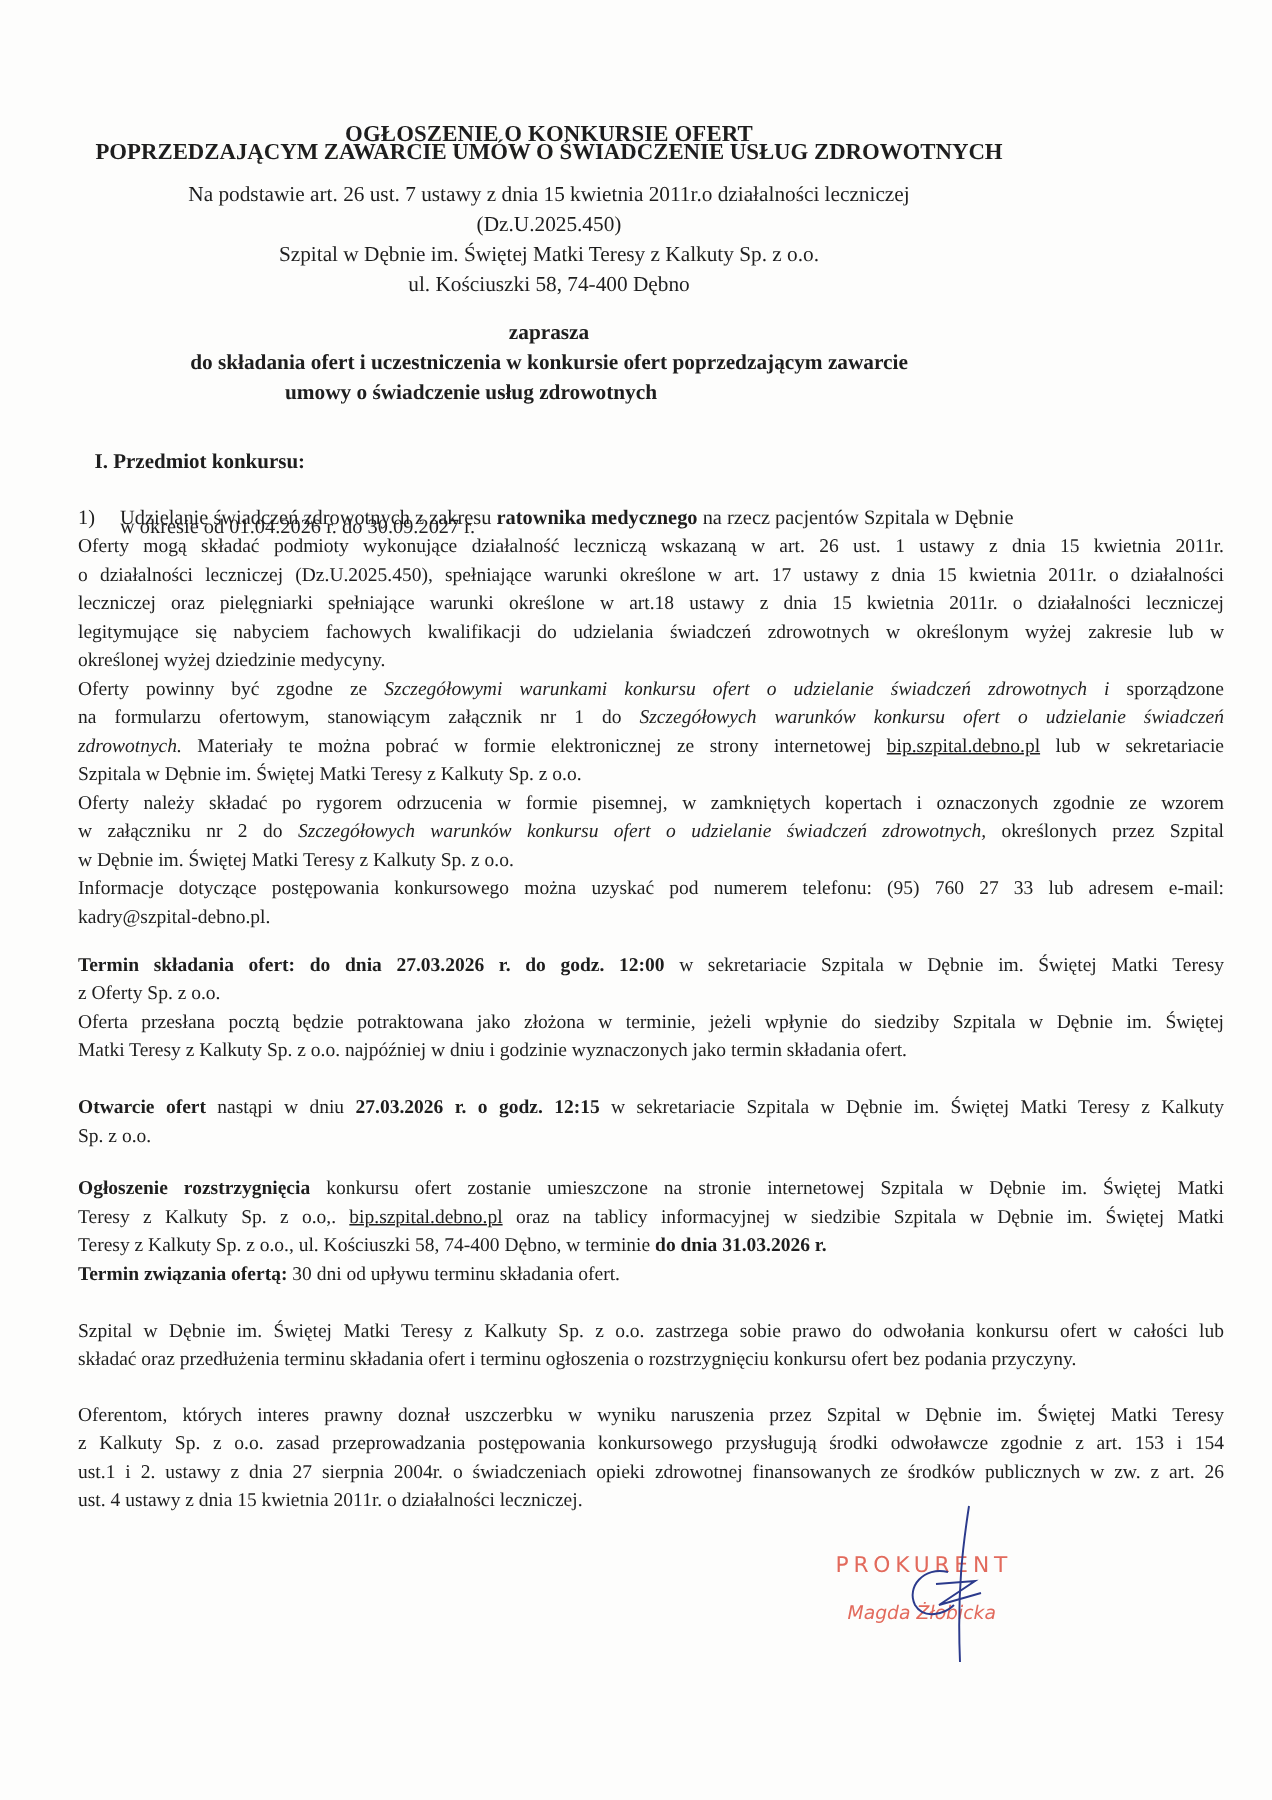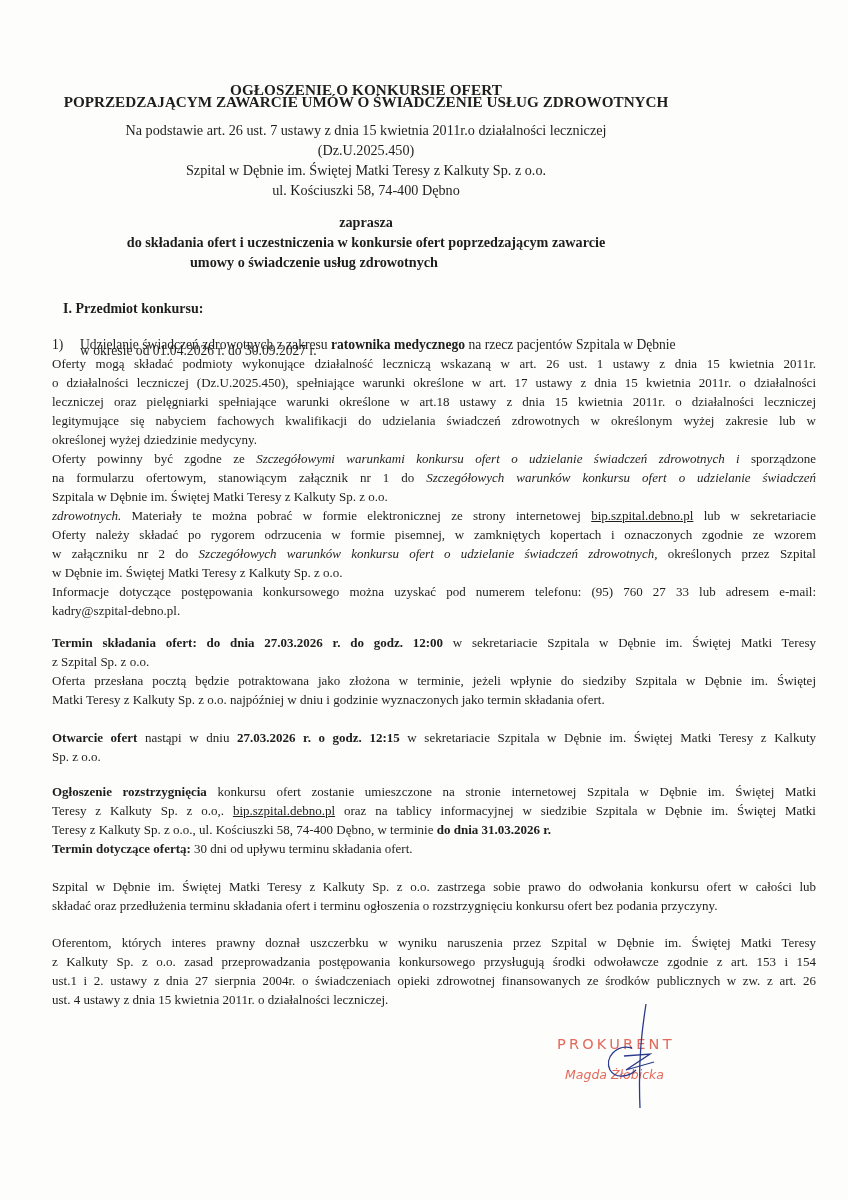--- a/index.html
+++ b/index.html
@@ -54,46 +54,46 @@
   </div>
 
   <div class="p" style="top:354px">
     <span class="line">Oferty mogą składać podmioty wykonujące działalność leczniczą wskazaną w art. 26 ust. 1 ustawy z dnia 15 kwietnia 2011r.</span>
     <span class="line">o działalności leczniczej (Dz.U.2025.450), spełniające warunki określone w art. 17 ustawy z dnia 15 kwietnia 2011r. o działalności</span>
     <span class="line">leczniczej oraz pielęgniarki spełniające warunki określone w art.18 ustawy z dnia 15 kwietnia 2011r. o działalności leczniczej</span>
     <span class="line">legitymujące się nabyciem fachowych kwalifikacji do udzielania świadczeń zdrowotnych w określonym wyżej zakresie lub w</span>
     <span class="line last">określonej wyżej dziedzinie medycyny.</span>
     <span class="line"><span>Oferty powinny być zgodne ze </span><span class="i">Szczegółowymi warunkami konkursu ofert o udzielanie świadczeń zdrowotnych i</span><span> sporządzone</span></span>
     <span class="line"><span>na formularzu ofertowym, stanowiącym załącznik nr 1 do </span><span class="i">Szczegółowych warunków konkursu ofert o udzielanie świadczeń</span></span>
+    <span class="line"><span class="i">zdrowotnych.</span><span> Materiały te można pobrać w formie elektronicznej ze strony internetowej </span><span class="u">bip.szpital.debno.pl</span><span> lub w sekretariacie</span></span>
     <span class="line last">Szpitala w Dębnie im. Świętej Matki Teresy z Kalkuty Sp. z o.o.</span>
-    <span class="line"><span class="i">zdrowotnych.</span><span> Materiały te można pobrać w formie elektronicznej ze strony internetowej </span><span class="u">bip.szpital.debno.pl</span><span> lub w sekretariacie</span></span>
     <span class="line">Oferty należy składać po rygorem odrzucenia w formie pisemnej, w zamkniętych kopertach i oznaczonych zgodnie ze wzorem</span>
     <span class="line"><span>w załączniku nr 2 do </span><span class="i">Szczegółowych warunków konkursu ofert o udzielanie świadczeń zdrowotnych,</span><span> określonych przez Szpital</span></span>
     <span class="line last">w Dębnie im. Świętej Matki Teresy z Kalkuty Sp. z o.o.</span>
     <span class="line">Informacje dotyczące postępowania konkursowego można uzyskać pod numerem telefonu: (95) 760 27 33 lub adresem e-mail:</span>
     <span class="line last">kadry@szpital-debno.pl.</span>
   </div>
 
   <div class="p" style="top:633px">
     <span class="line"><span class="b">Termin składania ofert: do dnia 27.03.2026 r. do godz. 12:00</span><span> w sekretariacie Szpitala w Dębnie im. Świętej Matki Teresy</span></span>
-    <span class="line last">z Szpital Sp. z o.o.</span>
+    <span class="line last">z Oferty Sp. z o.o.</span>
     <span class="line">Oferta przesłana pocztą będzie potraktowana jako złożona w terminie, jeżeli wpłynie do siedziby Szpitala w Dębnie im. Świętej</span>
     <span class="line last">Matki Teresy z Kalkuty Sp. z o.o.  najpóźniej w dniu i godzinie wyznaczonych jako termin składania ofert.</span>
   </div>
 
   <div class="p" style="top:728px">
     <span class="line"><span class="b">Otwarcie ofert</span><span> nastąpi w dniu </span><span class="b">27.03.2026 r. o godz. 12:15</span><span> w sekretariacie Szpitala w Dębnie im. Świętej Matki Teresy z Kalkuty</span></span>
     <span class="line last">Sp. z o.o.</span>
   </div>
 
   <div class="p" style="top:782px">
     <span class="line"><span class="b">Ogłoszenie rozstrzygnięcia</span><span> konkursu ofert zostanie umieszczone na stronie internetowej Szpitala w Dębnie im. Świętej Matki</span></span>
     <span class="line"><span>Teresy z Kalkuty Sp. z o.o,. </span><span class="u">bip.szpital.debno.pl</span><span> oraz na tablicy informacyjnej w siedzibie Szpitala w Dębnie im. Świętej Matki</span></span>
     <span class="line last"><span>Teresy z Kalkuty Sp. z o.o., ul. Kościuszki 58, 74-400 Dębno, w terminie </span><span class="b">do dnia 31.03.2026 r.</span></span>
-    <span class="line last"><span class="b">Termin dotyczące ofertą:</span><span> 30 dni od upływu terminu składania ofert.</span></span>
+    <span class="line last"><span class="b">Termin związania ofertą:</span><span> 30 dni od upływu terminu składania ofert.</span></span>
   </div>
 
   <div class="p" style="top:877px">
     <span class="line">Szpital w Dębnie im. Świętej Matki Teresy z Kalkuty Sp. z o.o. zastrzega sobie prawo do odwołania konkursu ofert w całości lub</span>
     <span class="line last">składać oraz przedłużenia terminu składania ofert i terminu ogłoszenia o rozstrzygnięciu konkursu ofert bez podania przyczyny.</span>
   </div>
 
   <div class="p" style="top:933px">
     <span class="line">Oferentom, których interes prawny doznał uszczerbku w wyniku naruszenia przez Szpital w Dębnie im. Świętej Matki Teresy</span>
     <span class="line">z Kalkuty Sp. z o.o. zasad przeprowadzania postępowania konkursowego przysługują środki odwoławcze zgodnie z art. 153 i 154</span>

